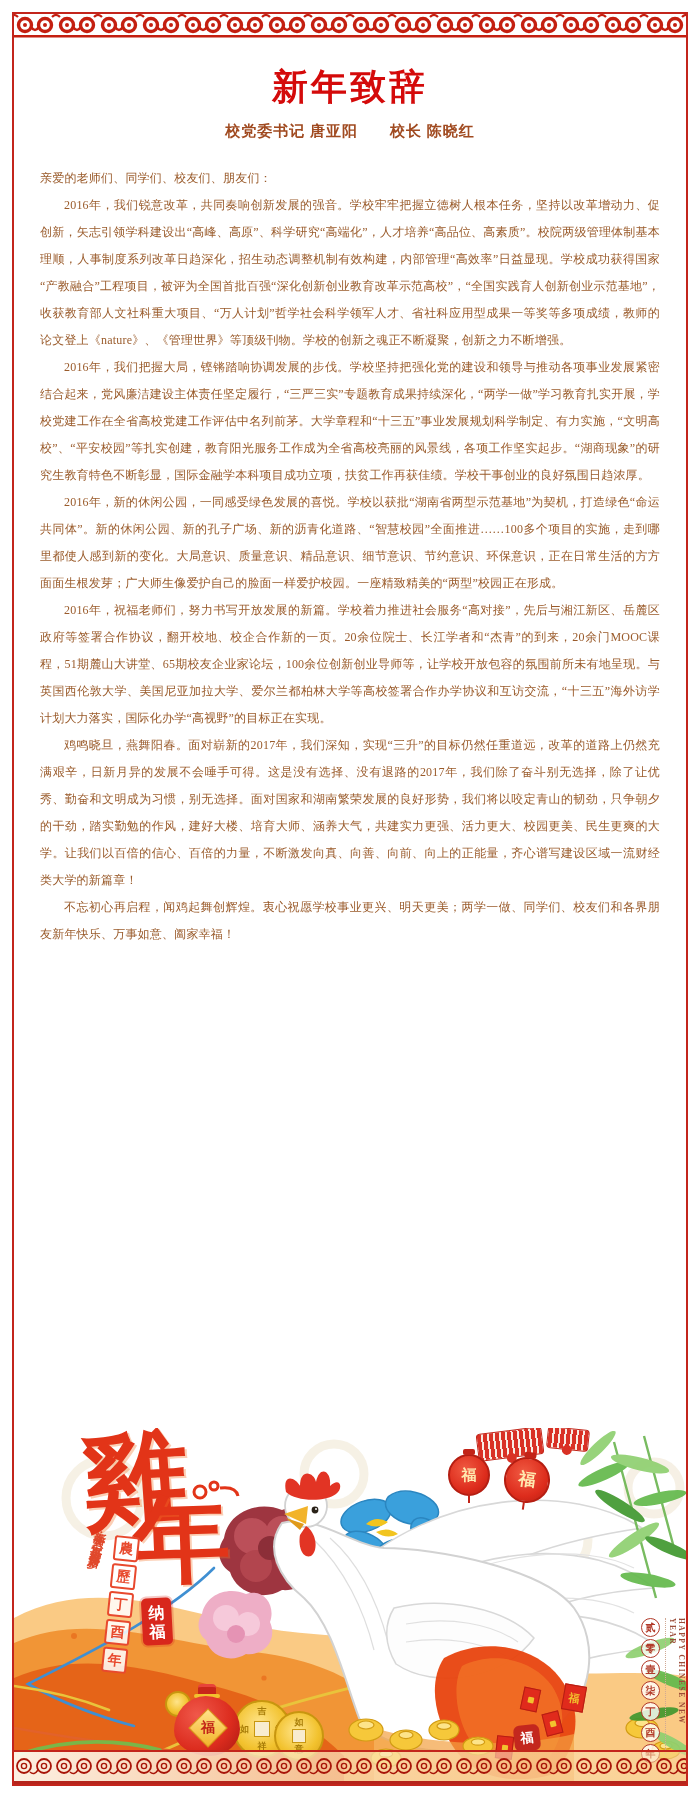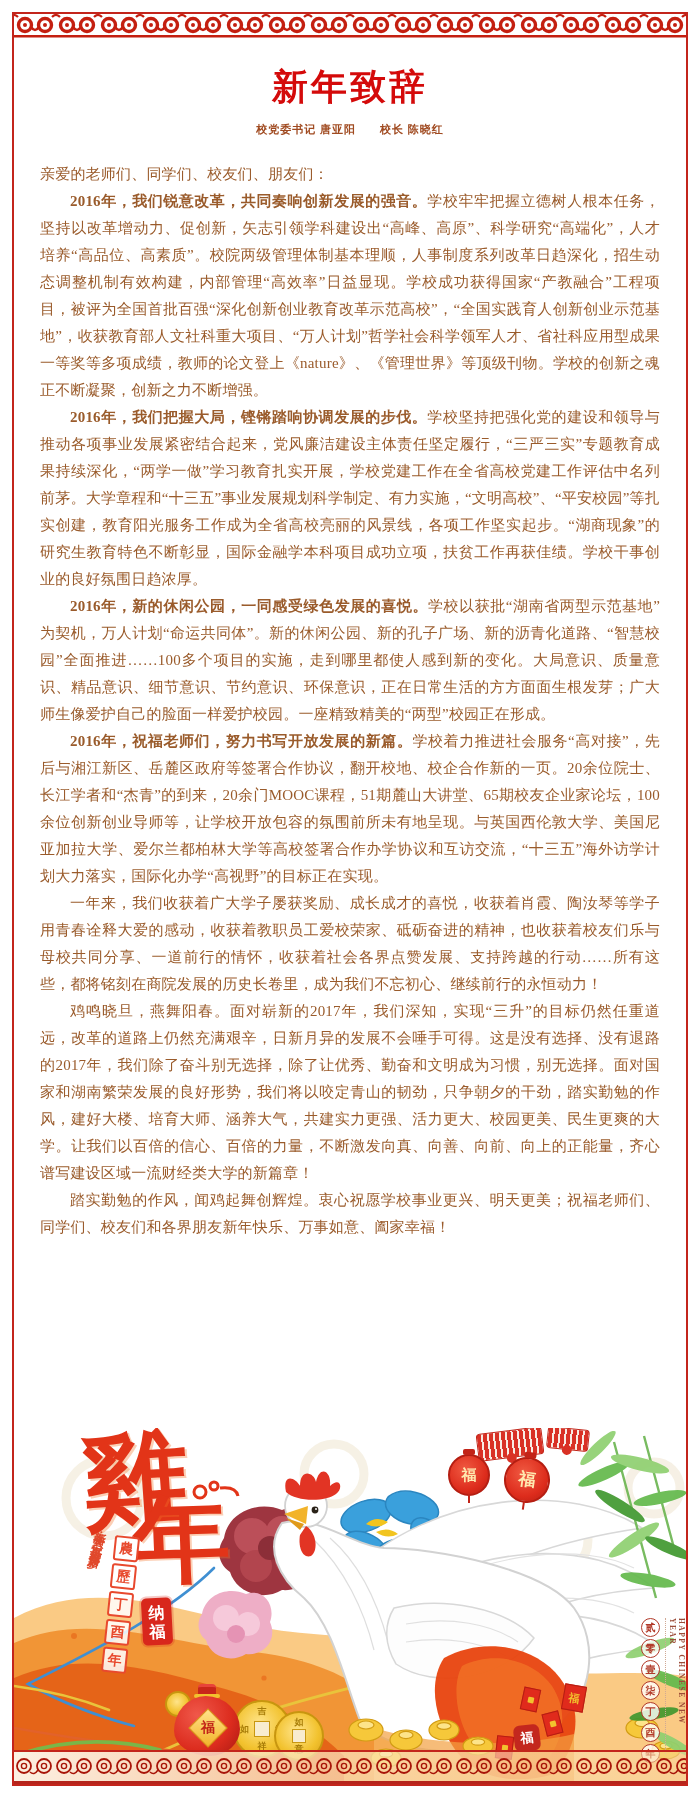--- a/index.html
+++ b/index.html
@@ -13,25 +13,25 @@
   .top-band svg{display:block;width:100%;height:24px;}
   
   .bottom-band{position:absolute;left:14px;right:14px;top:1750px;height:34px;z-index:4;
       background:linear-gradient(90deg,rgba(255,252,244,.92),rgba(253,233,200,.7) 45%,rgba(250,213,158,.55));
       border-top:2px solid var(--frame-red,#c3251c);border-bottom:3px solid #b5251c;box-sizing:border-box;}
   .bottom-band svg{display:block;width:100%;height:100%;}
   
   .content{position:absolute;left:40px;right:40px;top:55px;z-index:3;color:var(--body-brown,#9a5b2b);}
   .doc-title{margin:8px 0 10px;text-align:center;font-size:36px;font-weight:bold;
              letter-spacing:3px;color:var(--title-red,#d40a0a);}
-  .byline{margin:0 0 24px;text-align:center;font-size:11px;font-weight:bold;
+  .byline{margin:0 0 24px;text-align:center;font-size:15px;font-weight:bold;
           color:var(--byline-brown,#a04a20);letter-spacing:1px;}
-  .bodytext p{margin:0;font-size:15px;line-height:27px;text-align:justify;letter-spacing:.2px;}
+  .bodytext p{margin:0;font-size:12px;line-height:27px;text-align:justify;letter-spacing:.2px;}
   .bodytext p.para{text-indent:2em;}
-  .bodytext b{font-weight:bold;}
+  .bodytext b{font-weight:normal;}
   
   .art{position:absolute;left:14px;top:1428px;width:672px;height:356px;z-index:1;overflow:hidden;background:#fff;}
   .art-svg{position:absolute;left:0;top:0;width:672px;height:356px;}
   .art .abs{position:absolute;}
   .big-char{position:absolute;font-weight:bold;color:var(--art-red,#e23418);line-height:1;z-index:3;
             text-shadow:2px 2px 0 rgba(244,118,44,.35);}
   .bc1{left:70px;top:0px;font-size:104px;transform:rotate(-4deg);}
   .bc2{left:120px;top:64px;font-size:96px;transform:rotate(-2deg);}
   .slogan{left:62px;top:92px;height:156px;writing-mode:vertical-rl;text-orientation:mixed;
           font-size:12px;font-weight:bold;letter-spacing:2px;color:#e0492c;transform:rotate(14deg);z-index:3;}
@@ -362,21 +362,20 @@
   </div>
 
   <div class="content">
     <h1 class="doc-title">新年致辞</h1>
     <p class="byline">校党委书记 唐亚阳　　校长 陈晓红</p>
 
     <div class="bodytext">
       <p class="salutation">亲爱的老师们、同学们、校友们、朋友们：</p>
       <p class="para"><b>2016年，我们锐意改革，共同奏响创新发展的强音。</b><span>学校牢牢把握立德树人根本任务，坚持以改革增动力、促创新，矢志引领学科建设出“高峰、高原”、科学研究“高端化”，人才培养“高品位、高素质”。校院两级管理体制基本理顺，人事制度系列改革日趋深化，招生动态调整机制有效构建，内部管理“高效率”日益显现。学校成功获得国家“产教融合”工程项目，被评为全国首批百强“深化创新创业教育改革示范高校”，“全国实践育人创新创业示范基地”，收获教育部人文社科重大项目、“万人计划”哲学社会科学领军人才、省社科应用型成果一等奖等多项成绩，教师的论文登上《nature》、《管理世界》等顶级刊物。学校的创新之魂正不断凝聚，创新之力不断增强。</span></p>
       <p class="para"><b>2016年，我们把握大局，铿锵踏响协调发展的步伐。</b><span>学校坚持把强化党的建设和领导与推动各项事业发展紧密结合起来，党风廉洁建设主体责任坚定履行，“三严三实”专题教育成果持续深化，“两学一做”学习教育扎实开展，学校党建工作在全省高校党建工作评估中名列前茅。大学章程和“十三五”事业发展规划科学制定、有力实施，“文明高校”、“平安校园”等扎实创建，教育阳光服务工作成为全省高校亮丽的风景线，各项工作坚实起步。“湖商现象”的研究生教育特色不断彰显，国际金融学本科项目成功立项，扶贫工作再获佳绩。学校干事创业的良好氛围日趋浓厚。</span></p>
-      <p class="para"><b>2016年，新的休闲公园，一同感受绿色发展的喜悦。</b><span>学校以获批“湖南省两型示范基地”为契机，万人计划“命运共同体”。新的休闲公园、新的孔子广场、新的沥青化道路、“智慧校园”全面推进……100多个项目的实施，走到哪里都使人感到新的变化。大局意识、质量意识、精品意识、细节意识、节约意识、环保意识，正在日常生活的方方面面生根发芽；广大师生像爱护自己的脸面一样爱护校园。一座精致精美的“两型”校园正在形成。</span></p>
+      <p class="para"><b>2016年，新的休闲公园，一同感受绿色发展的喜悦。</b><span>学校以获批“湖南省两型示范基地”为契机，打造绿色“命运共同体”。新的休闲公园、新的孔子广场、新的沥青化道路、“智慧校园”全面推进……100多个项目的实施，走到哪里都使人感到新的变化。大局意识、质量意识、精品意识、细节意识、节约意识、环保意识，正在日常生活的方方面面生根发芽；广大师生像爱护自己的脸面一样爱护校园。一座精致精美的“两型”校园正在形成。</span></p>
       <p class="para"><b>2016年，祝福老师们，努力书写开放发展的新篇。</b><span>学校着力推进社会服务“高对接”，先后与湘江新区、岳麓区政府等签署合作协议，翻开校地、校企合作新的一页。20余位院士、长江学者和“杰青”的到来，20余门MOOC课程，51期麓山大讲堂、65期校友企业家论坛，100余位创新创业导师等，让学校开放包容的氛围前所未有地呈现。与英国西伦敦大学、美国尼亚加拉大学、爱尔兰都柏林大学等高校签署合作办学协议和互访交流，“十三五”海外访学计划大力落实，国际化办学“高视野”的目标正在实现。</span></p>
-      <p class="para"><b></b><span>一年来，我们收获着广大学子屡获奖励、成长成才的喜悦，收获着肖霞、陶汝琴等学子用青春诠释大爱的感动，收获着教职员工爱校荣家、砥砺奋进的精神，也收获着校友们乐与母校共同分享、一道前行的情怀，收获着社会各界点赞发展、支持跨越的行动……所有这些，都将铭刻在商院发展的历史长卷里，成为我们不忘初心、继续前行的永恒动力！</span></p>
       <p class="para"><b></b><span>鸡鸣晓旦，燕舞阳春。面对崭新的2017年，我们深知，实现“三升”的目标仍然任重道远，改革的道路上仍然充满艰辛，日新月异的发展不会唾手可得。这是没有选择、没有退路的2017年，我们除了奋斗别无选择，除了让优秀、勤奋和文明成为习惯，别无选择。面对国家和湖南繁荣发展的良好形势，我们将以咬定青山的韧劲，只争朝夕的干劲，踏实勤勉的作风，建好大楼、培育大师、涵养大气，共建实力更强、活力更大、校园更美、民生更爽的大学。让我们以百倍的信心、百倍的力量，不断激发向真、向善、向前、向上的正能量，齐心谱写建设区域一流财经类大学的新篇章！</span></p>
-      <p class="para"><b></b><span>踏实勤勉的作风，闻鸡起舞创辉煌。衷心祝愿学校事业更兴、明天更美；祝福老师们、同学们、校友们和各界朋友新年快乐、万事如意、阖家幸福！</span></p>
+      <p class="para"><b></b><span>不忘初心再启程，闻鸡起舞创辉煌。衷心祝愿学校事业更兴、明天更美；两学一做、同学们、校友们和各界朋友新年快乐、万事如意、阖家幸福！</span></p>
     </div>
   </div>
 
 </div>
 
 </body></html>

